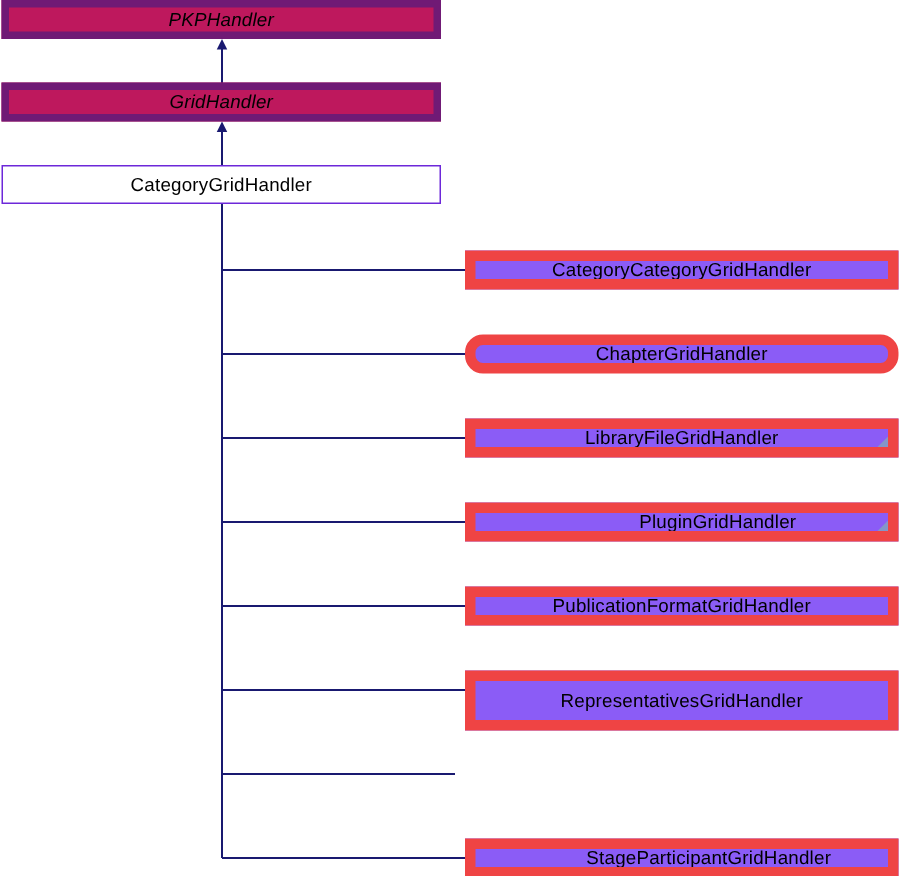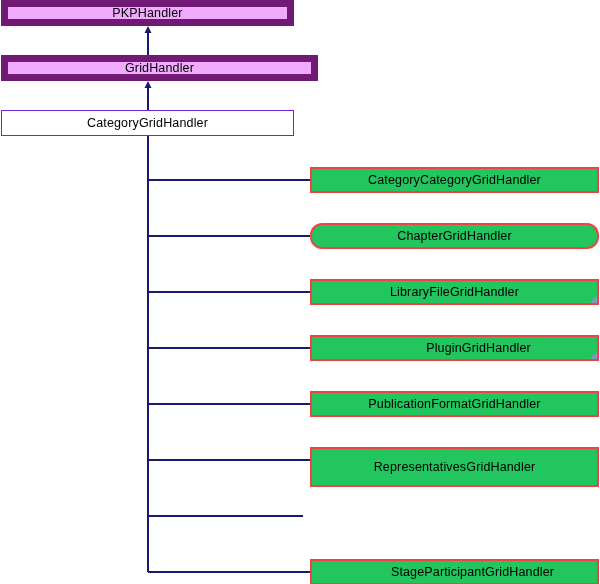--- a/index.html
+++ b/index.html
@@ -33,30 +33,31 @@
     align-items: center;
     justify-content: center;
     font-size: 12.5px;
     line-height: 1;
     letter-spacing: 0.15px;
     color: #000000;
     white-space: nowrap;
     overflow: hidden;
   }
   .node.ancestor {
-    background: #f0abfc;
-    border: 7px solid #701a75;
+    background: #be185d;
+    border: 5px solid #701a75;
+    font-style: italic;
   }
   .node.current {
     background: #ffffff;
     border: 1px solid #6d28d9;
   }
   .node.child {
-    background: #22c55e;
-    border: 2px solid #ef4444;
+    background: #8b5cf6;
+    border: 7px solid #ef4444;
   }
   
   .node.folded::after {
     content: "";
     position: absolute;
     right: -1px;
     bottom: -1px;
     width: 0;
     height: 0;
     border-left: 9px solid transparent;
@@ -86,21 +87,21 @@
       <line x1="148" y1="404" x2="310" y2="404" stroke="#191970" stroke-width="1.4" shape-rendering="crispEdges"></line>
       <line x1="148" y1="460" x2="310" y2="460" stroke="#191970" stroke-width="1.4" shape-rendering="crispEdges"></line>
       <line x1="148" y1="516" x2="303" y2="516" stroke="#191970" stroke-width="1.4" shape-rendering="crispEdges"></line>
       <line x1="148" y1="572" x2="310" y2="572" stroke="#191970" stroke-width="1.4" shape-rendering="crispEdges"></line>
     </svg>
 
   <div class="node ancestor" id="node-anc-0" style="left: 1px; top: 0px; width: 293px; height: 26px;">
     <span class="node-label">PKPHandler</span>
   </div>
 
-  <div class="node ancestor" id="node-anc-1" style="left: 1px; top: 55px; width: 317px; height: 26px;">
+  <div class="node ancestor" id="node-anc-1" style="left: 1px; top: 55px; width: 293px; height: 26px;">
     <span class="node-label">GridHandler</span>
   </div>
 
   <div class="node current" id="node-current" style="left: 1px; top: 110px; width: 293px; height: 26px;">
     <span class="node-label">CategoryGridHandler</span>
   </div>
 
   <div class="node child" id="node-child-0" style="left: 310px; top: 167px; width: 289px; height: 26px;">
     <span class="node-label">CategoryCategoryGridHandler</span>
   </div>

